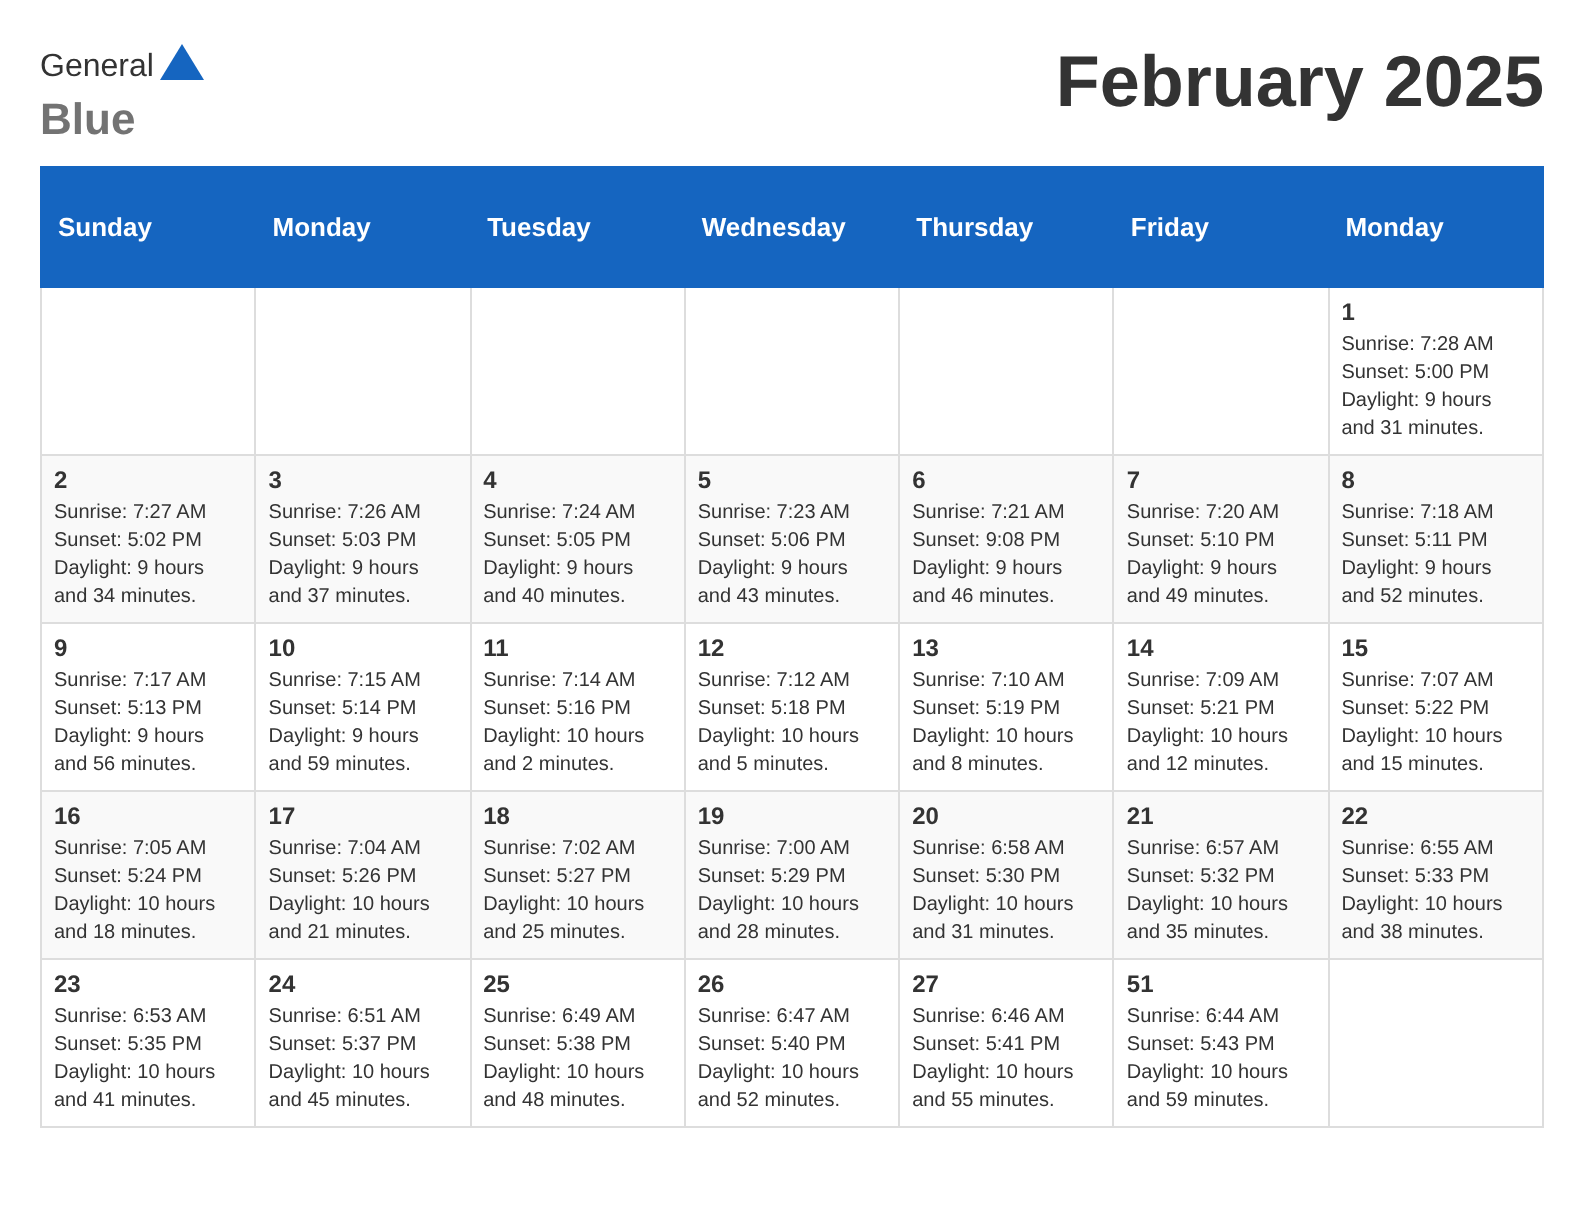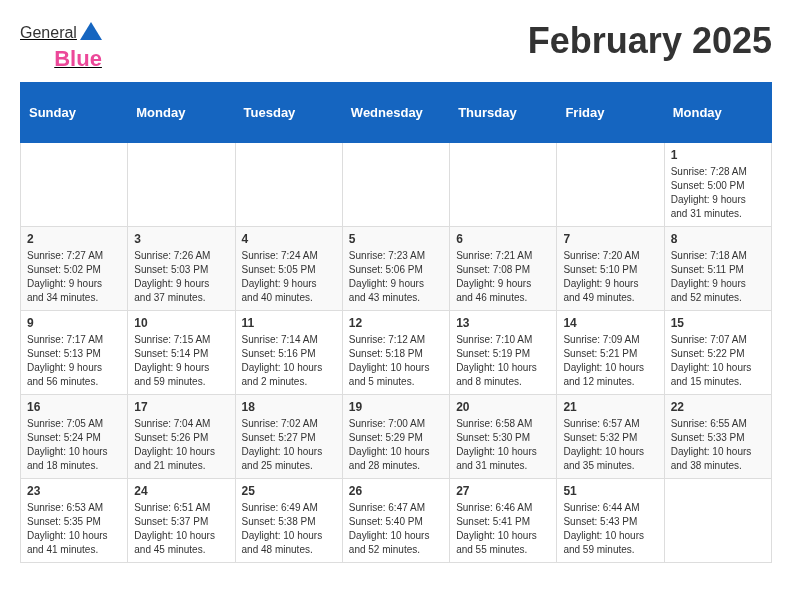--- a/index.html
+++ b/index.html
@@ -12,22 +12,21 @@
     }
     .header {
       display: flex;
       justify-content: space-between;
       align-items: flex-start;
       margin-bottom: 10px;
     }
     .logo {
       display: flex;
       flex-direction: column;
-      align-items: flex-end;
-      text-decoration: underline;
+      align-items: flex-start;
     }
     .logo-general { color: #333; }
     .logo-blue { color: #1565C0; }
     .logo-row {
       display: flex;
       align-items: center;
     }
     .title-block {
     }
     .month-year {
@@ -89,21 +88,21 @@
   <div class="logo">
     <div class="logo-row">
       <span class="logo-general">General</span>
       <span style="display:inline-block;margin-left:3px;vertical-align:middle;">
         <svg width="22" height="22" viewBox="0 0 22 22">
           <polygon points="11,2 22,20 0,20" fill="#1565C0"></polygon>
         </svg>
       </span>
     </div>
     <div>
-      <span class="logo-blue" style="font-size:22px;font-weight:bold;color:#ec4899;">Blue</span>
+      <span class="logo-blue" style="font-size:22px;font-weight:bold;color:#737373;">Blue</span>
     </div>
   </div>
   <div class="title-block">
     <div class="month-year">February 2025</div>
   </div>
 </div>
 
 <table class="calendar">
   <thead>
     <tr>
@@ -152,21 +151,21 @@
         </td>
         <td>
           <span class="day-number">5</span>
           <div class="day-info">Sunrise: 7:23 AM
 Sunset: 5:06 PM
 Daylight: 9 hours and 43 minutes.</div>
         </td>
         <td>
           <span class="day-number">6</span>
           <div class="day-info">Sunrise: 7:21 AM
-Sunset: 7:08 PM
+Sunset: 9:08 PM
 Daylight: 9 hours and 46 minutes.</div>
         </td>
         <td>
           <span class="day-number">7</span>
           <div class="day-info">Sunrise: 7:20 AM
 Sunset: 5:10 PM
 Daylight: 9 hours and 49 minutes.</div>
         </td>
         <td>
           <span class="day-number">8</span>

